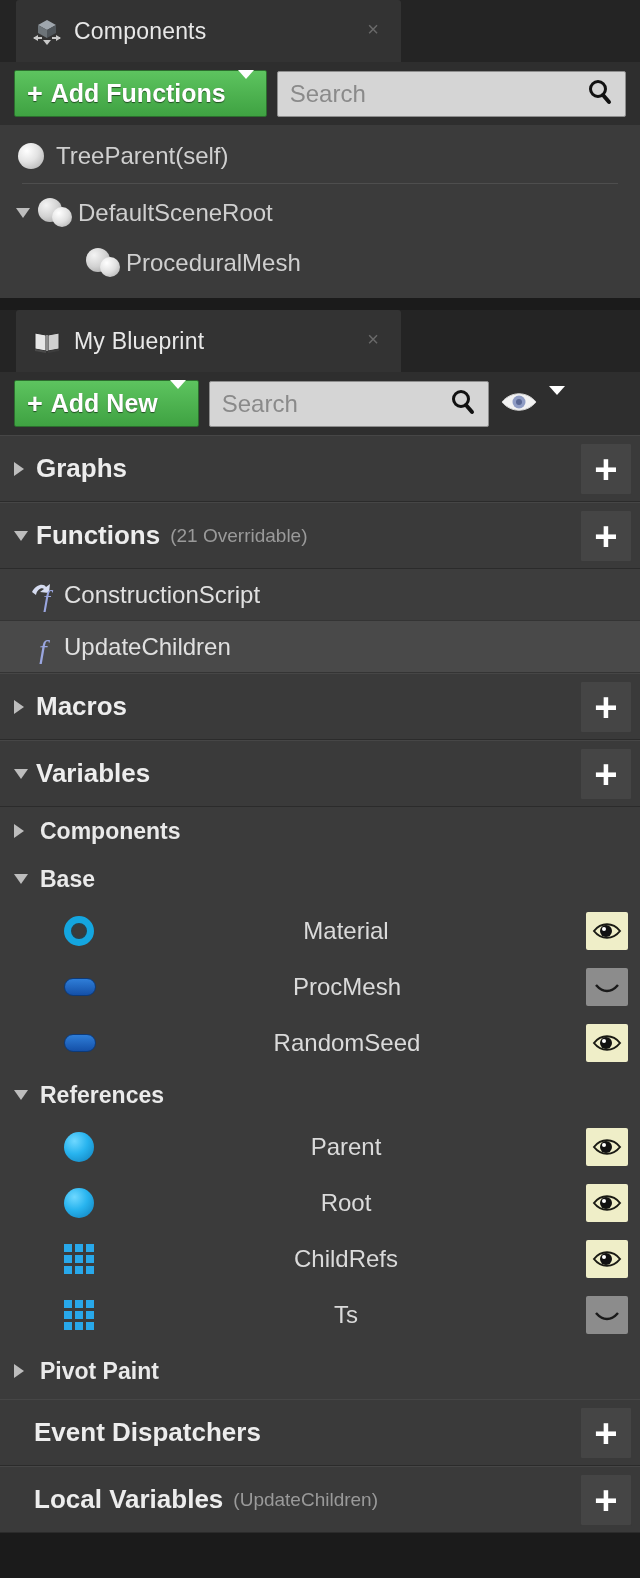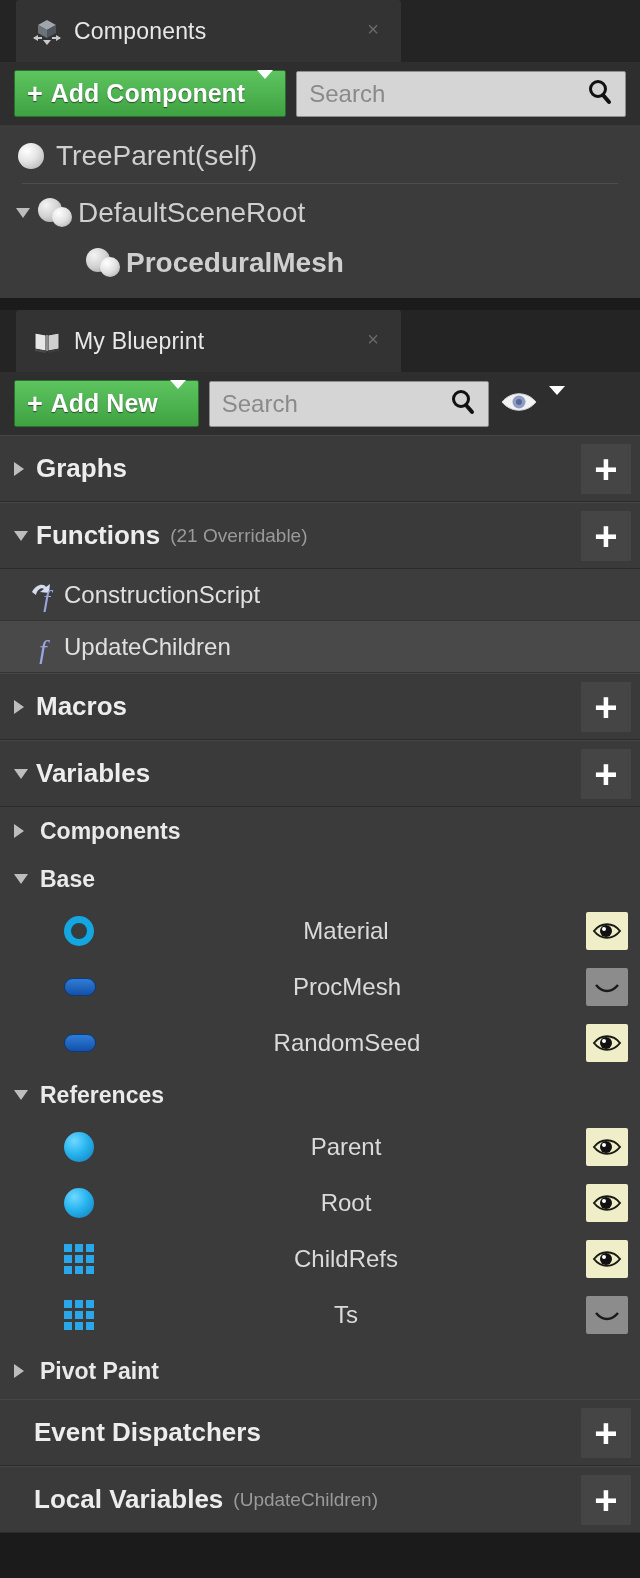--- a/index.html
+++ b/index.html
@@ -44,23 +44,23 @@
   }
   .searchbox {
     position: relative; background: #d5d5d5; border: 1px solid #8d8d8d; border-radius: 2px;
     height: 46px; display: flex; align-items: center; padding: 0 12px; flex: 1 1 auto; min-width: 0;
   }
   .searchbox .ph { color: #8a8a8a; font-size: 24px; }
   .mag { position: absolute; right: 10px; top: 50%; transform: translateY(-50%); }
 
   
   .ctree { padding: 6px 0 10px 0; background: #3b3b3b; }
-  .crow { display: flex; align-items: center; height: 50px; padding-left: 18px; color: #cfcfcf; font-size: 28px; }
+  .crow { display: flex; align-items: center; height: 50px; padding-left: 18px; color: #cfcfcf; font-size: 24px; }
   .crow.indent1 { padding-left: 16px; }
-  .crow.indent2 { padding-left: 86px; font-weight: bold; }
+  .crow.indent2 { padding-left: 86px; }
   .sep { height: 1px; background: #4e4e4e; margin: 2px 22px 4px 22px; }
   .ball {
     width: 26px; height: 26px; border-radius: 50%;
     background: radial-gradient(circle at 34% 30%, #ffffff 0%, #e3e3e3 45%, #a8a8a8 100%);
     flex: none; margin-right: 12px;
   }
   .ball2 { position: relative; width: 36px; height: 30px; flex: none; margin-right: 4px; }
   .ball2 .b1 { position: absolute; left: 0; top: 0; width: 24px; height: 24px; border-radius: 50%;
     background: radial-gradient(circle at 34% 30%, #f4f4f4 0%, #d2d2d2 50%, #9a9a9a 100%); }
   .ball2 .b2 { position: absolute; left: 14px; top: 9px; width: 20px; height: 20px; border-radius: 50%;
@@ -127,21 +127,21 @@
       </span>
       <span class="tab-label">Components</span>
       <span class="tab-close">×</span>
     </div>
   </div>
 
   <div class="panel">
     <div class="toolbar">
       <div class="greenbtn">
         <span class="plus">+</span>
-        <span>Add Component</span>
+        <span>Add Functions</span>
         <span class="caret"><span class="caret-dn"></span></span>
       </div>
       <div class="searchbox">
         <span class="ph">Search</span>
         <span class="mag">
           <svg width="30" height="30" viewBox="0 0 30 30">
             <circle cx="13" cy="12" r="7.5" fill="none" stroke="#111" stroke-width="3"></circle>
             <path d="M18 18 L24 25" stroke="#111" stroke-width="4" stroke-linecap="round"></path>
           </svg>
         </span>

